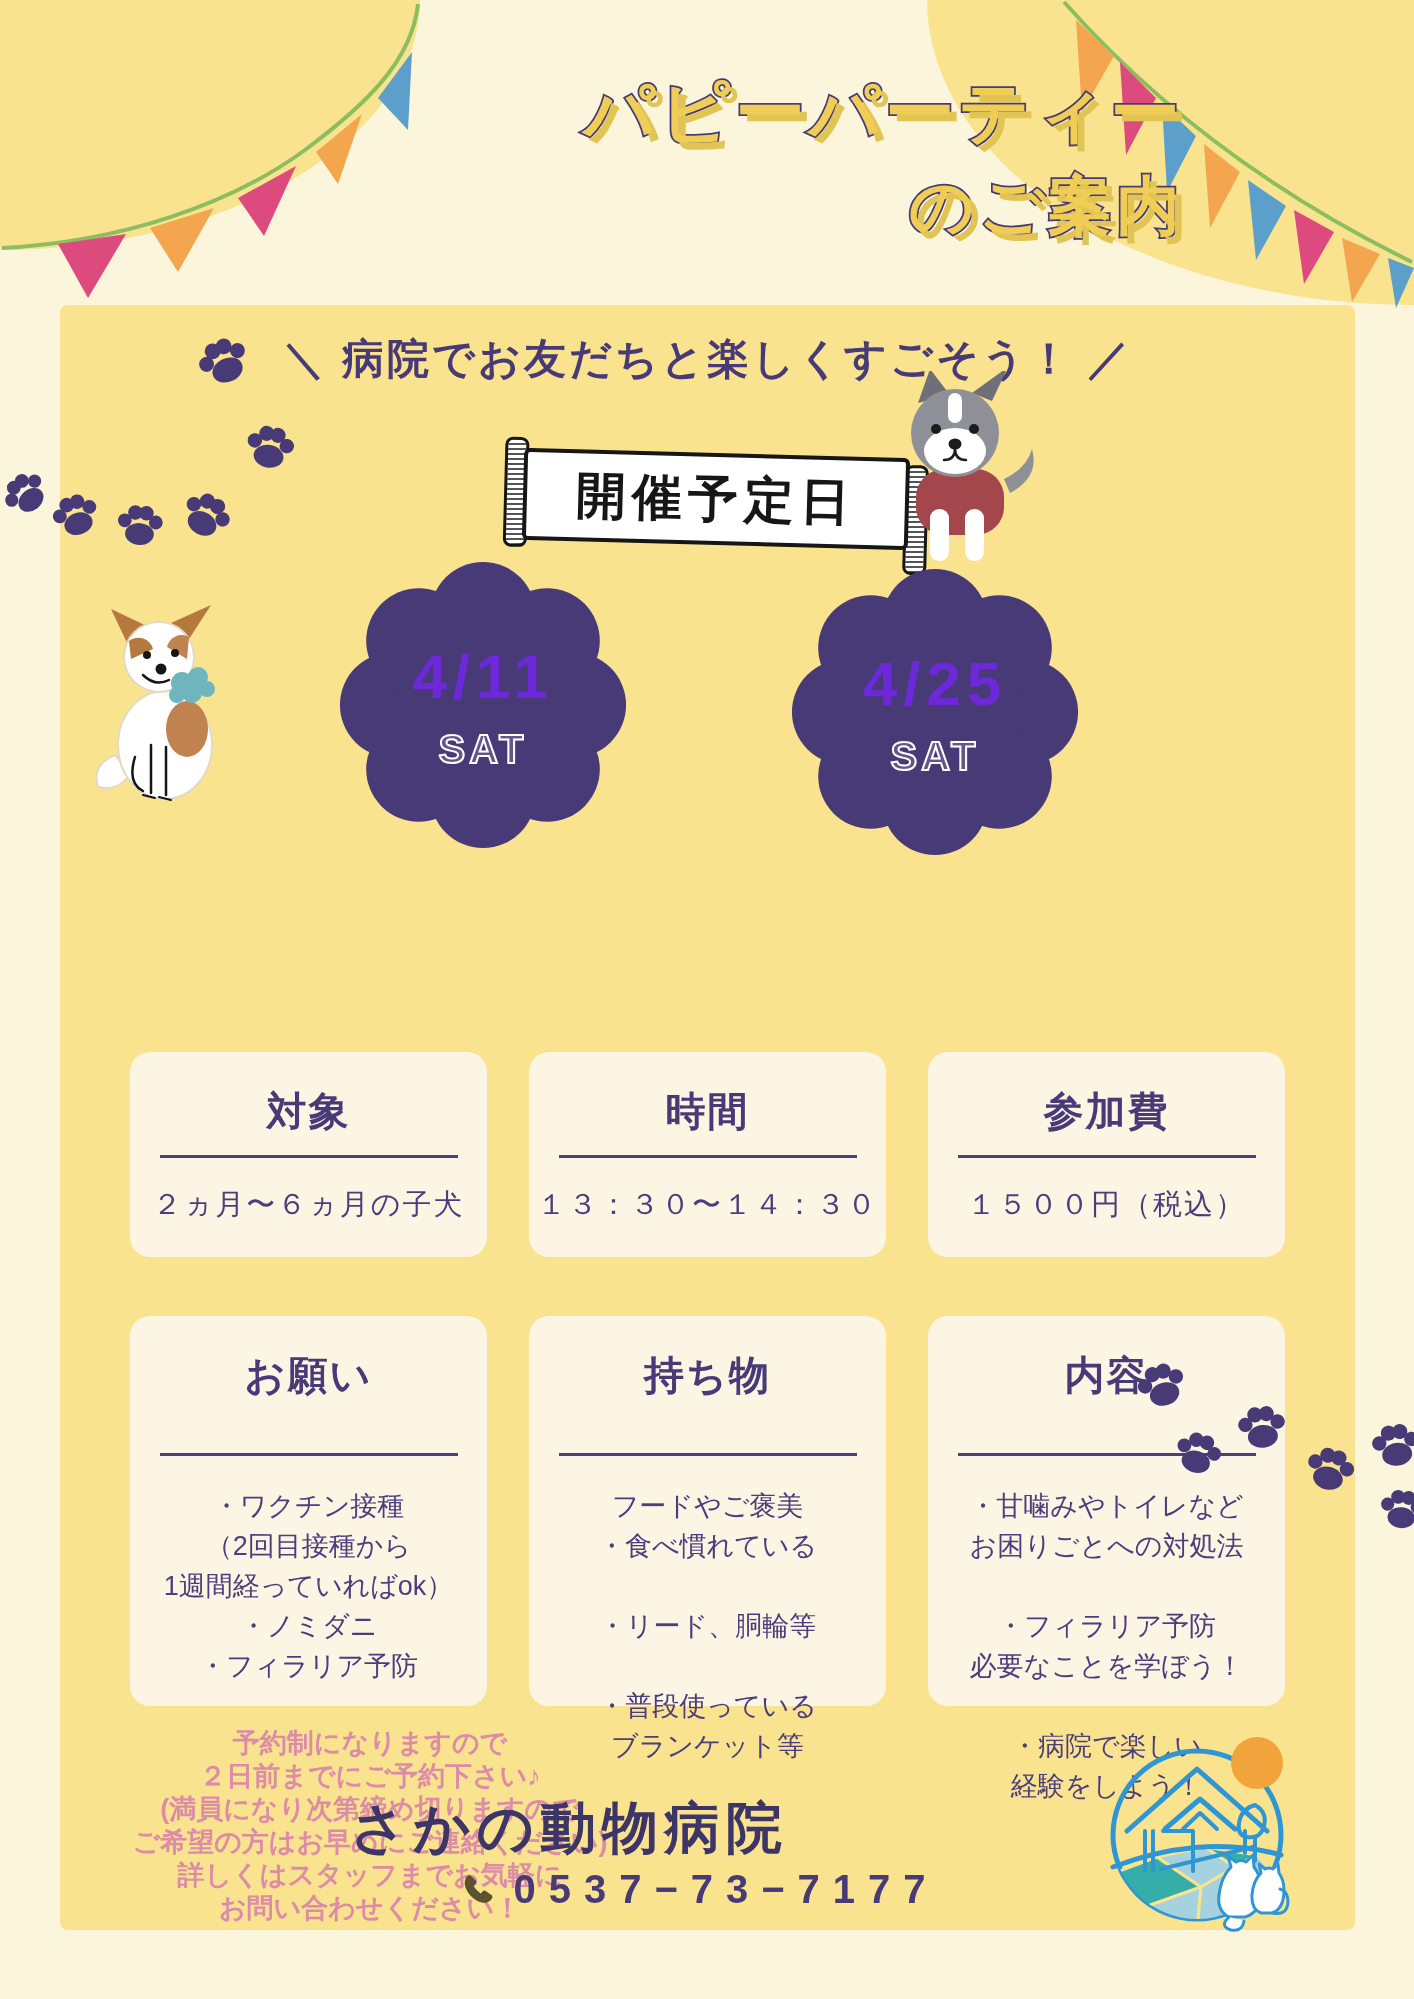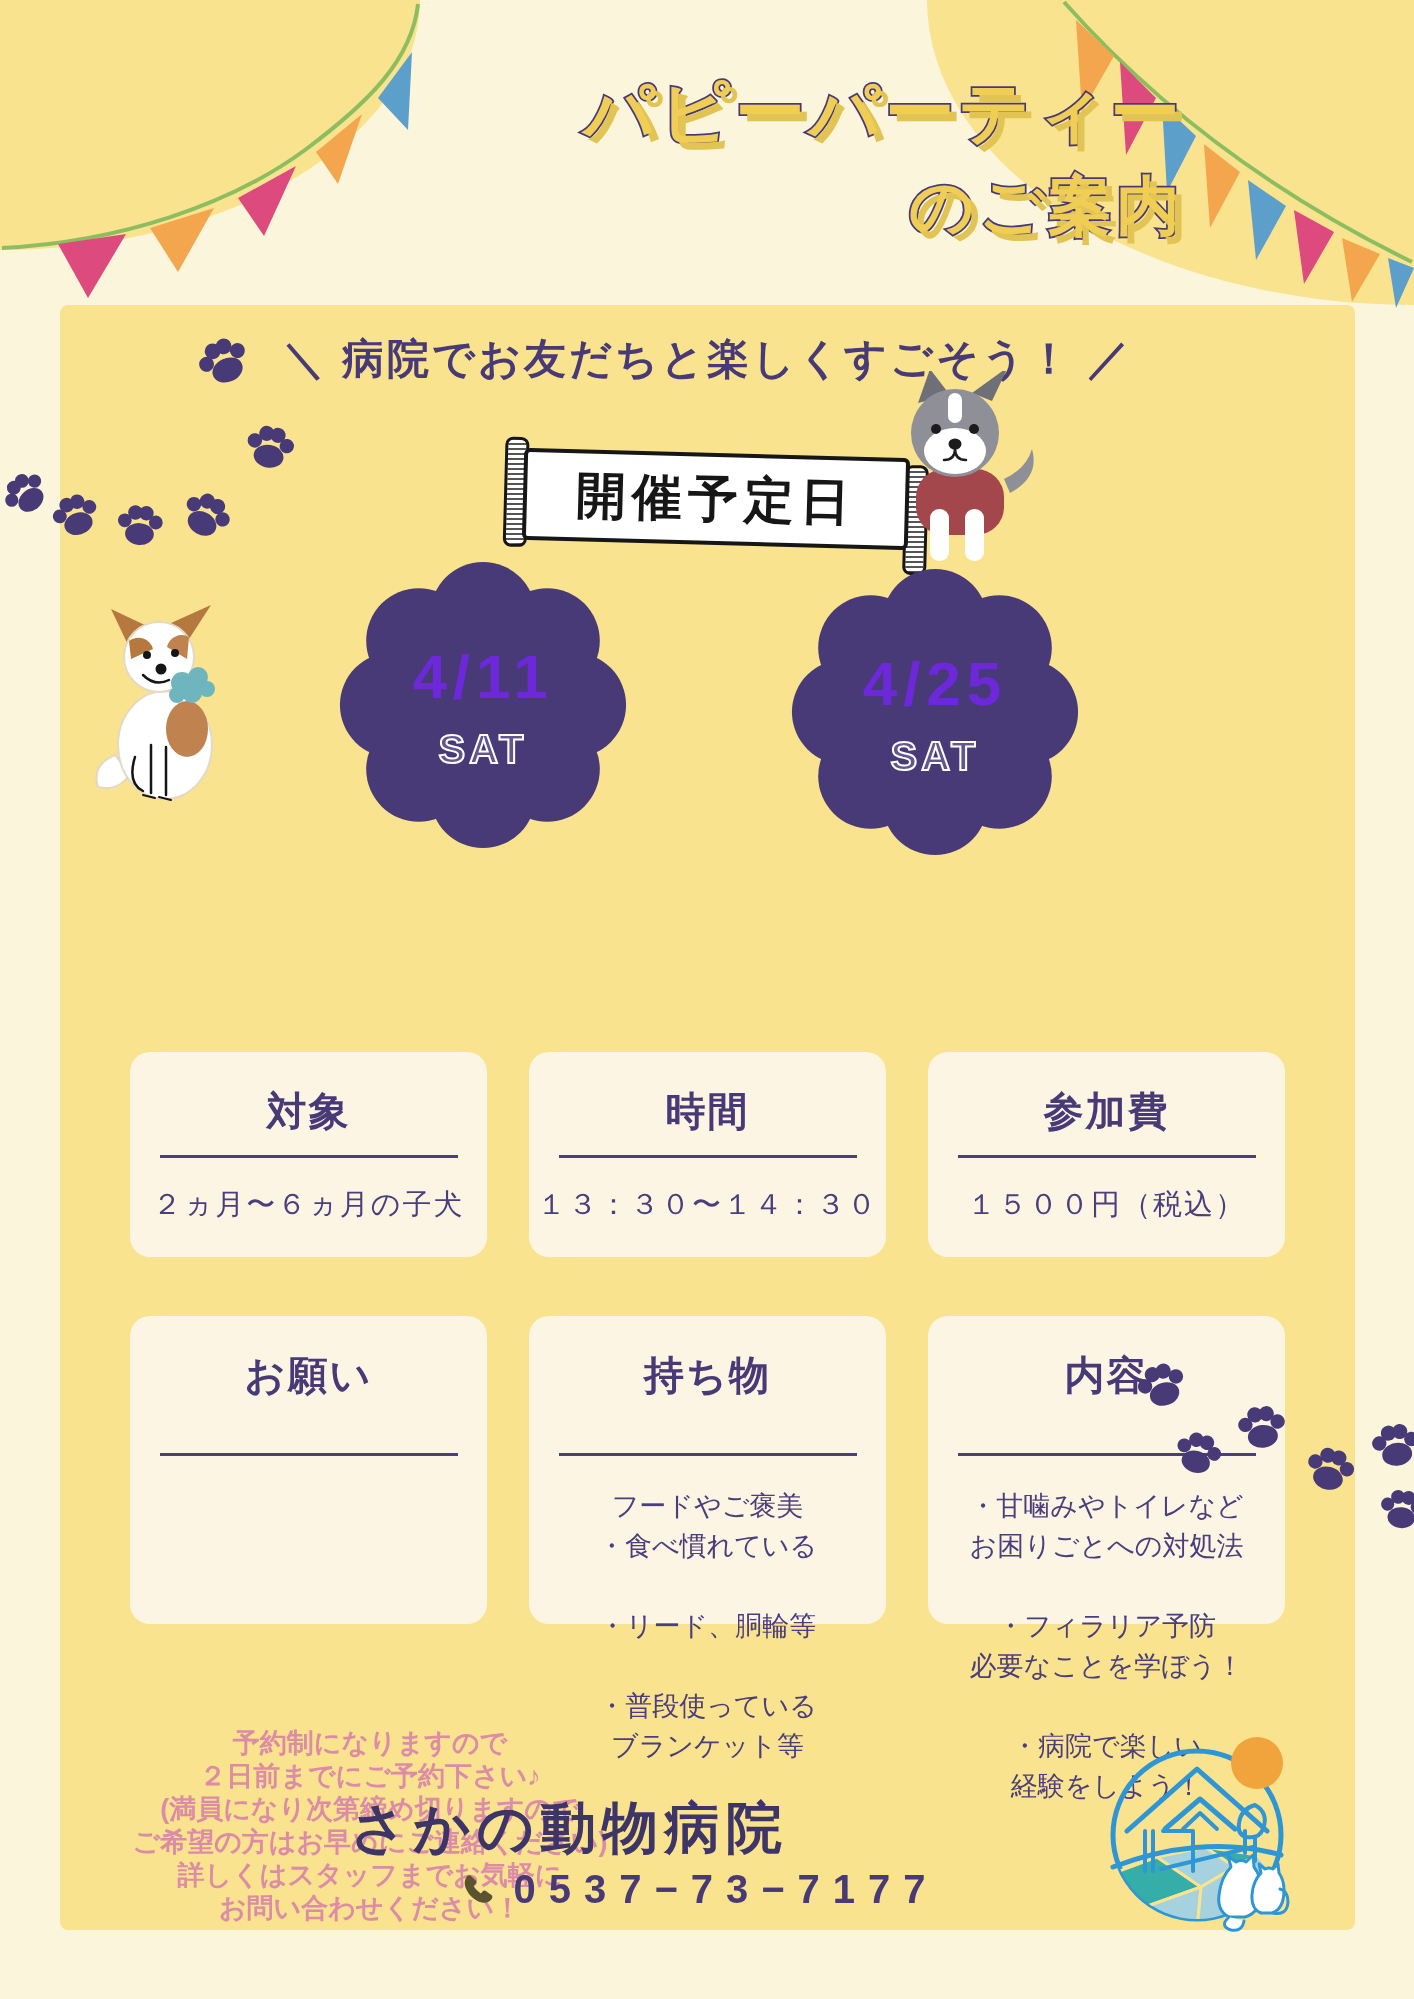--- a/index.html
+++ b/index.html
@@ -45,21 +45,21 @@
   .flower-date{position:absolute;left:0;top:82px;width:100%;text-align:center;
     font-size:62px;font-weight:bold;color:#6d28d9;letter-spacing:6px;}
   .flower-day{position:absolute;left:0;top:168px;width:100%;text-align:center;
     font-size:40px;font-weight:bold;letter-spacing:4px;color:rgba(255,255,255,0.15);
     -webkit-text-stroke:2px #fff;}
   .dog{position:absolute;}
   #corgi{left:800px;top:66px;width:180px;height:200px;}
   #papillon{left:25px;top:288px;width:160px;height:212px;}
   .card{position:absolute;width:357px;background:var(--card);border-radius:20px;padding-top:32px;}
   .card-row1{top:747px;height:205px;}
-  .card-row2{top:1011px;height:308px;}
+  .card-row2{top:1011px;height:390px;}
   .card-c1{left:70px;} .card-c2{left:469px;} .card-c3{left:868px;}
   .card-title{text-align:center;font-size:40px;font-weight:bold;color:var(--purple);letter-spacing:2px;}
   .rule{width:298px;border-bottom:3px solid var(--purpleText);margin:16px auto 26px;}
   .card-row2 .rule{margin:50px auto 30px;}
   .card-line{min-height:40px;line-height:40px;font-size:27px;text-align:center;color:var(--purpleText);}
   .card-row1 .card-line{font-size:29px;letter-spacing:2px;}
   .paws{position:absolute;z-index:4;}
   #paws-left{left:0;top:330px;}
   #paws-right{left:1130px;top:1358px;}
   .paw-g{fill:var(--purple);}
@@ -223,20 +223,28 @@
     <div class="rule"></div>
     <div class="card-body">
 
     <div class="card-line">１５００円（税込）</div>
       </div>
   </div>
 
   <div class="card card-row2 card-c1">
     <div class="card-title">お願い</div>
     <div class="rule"></div>
+    <div class="card-body">
+
+    <div class="card-line">・ワクチン接種</div>
+        <div class="card-line">（2回目接種から</div>
+        <div class="card-line">1週間経っていればok）</div>
+        <div class="card-line">・ノミダニ</div>
+        <div class="card-line">・フィラリア予防</div>
+      </div>
   </div>
   <div class="card card-row2 card-c2">
     <div class="card-title">持ち物</div>
     <div class="rule"></div>
     <div class="card-body">
 
     <div class="card-line">フードやご褒美</div>
         <div class="card-line">・食べ慣れている</div>
         <div class="card-line"></div>
         <div class="card-line">・リード、胴輪等</div>

